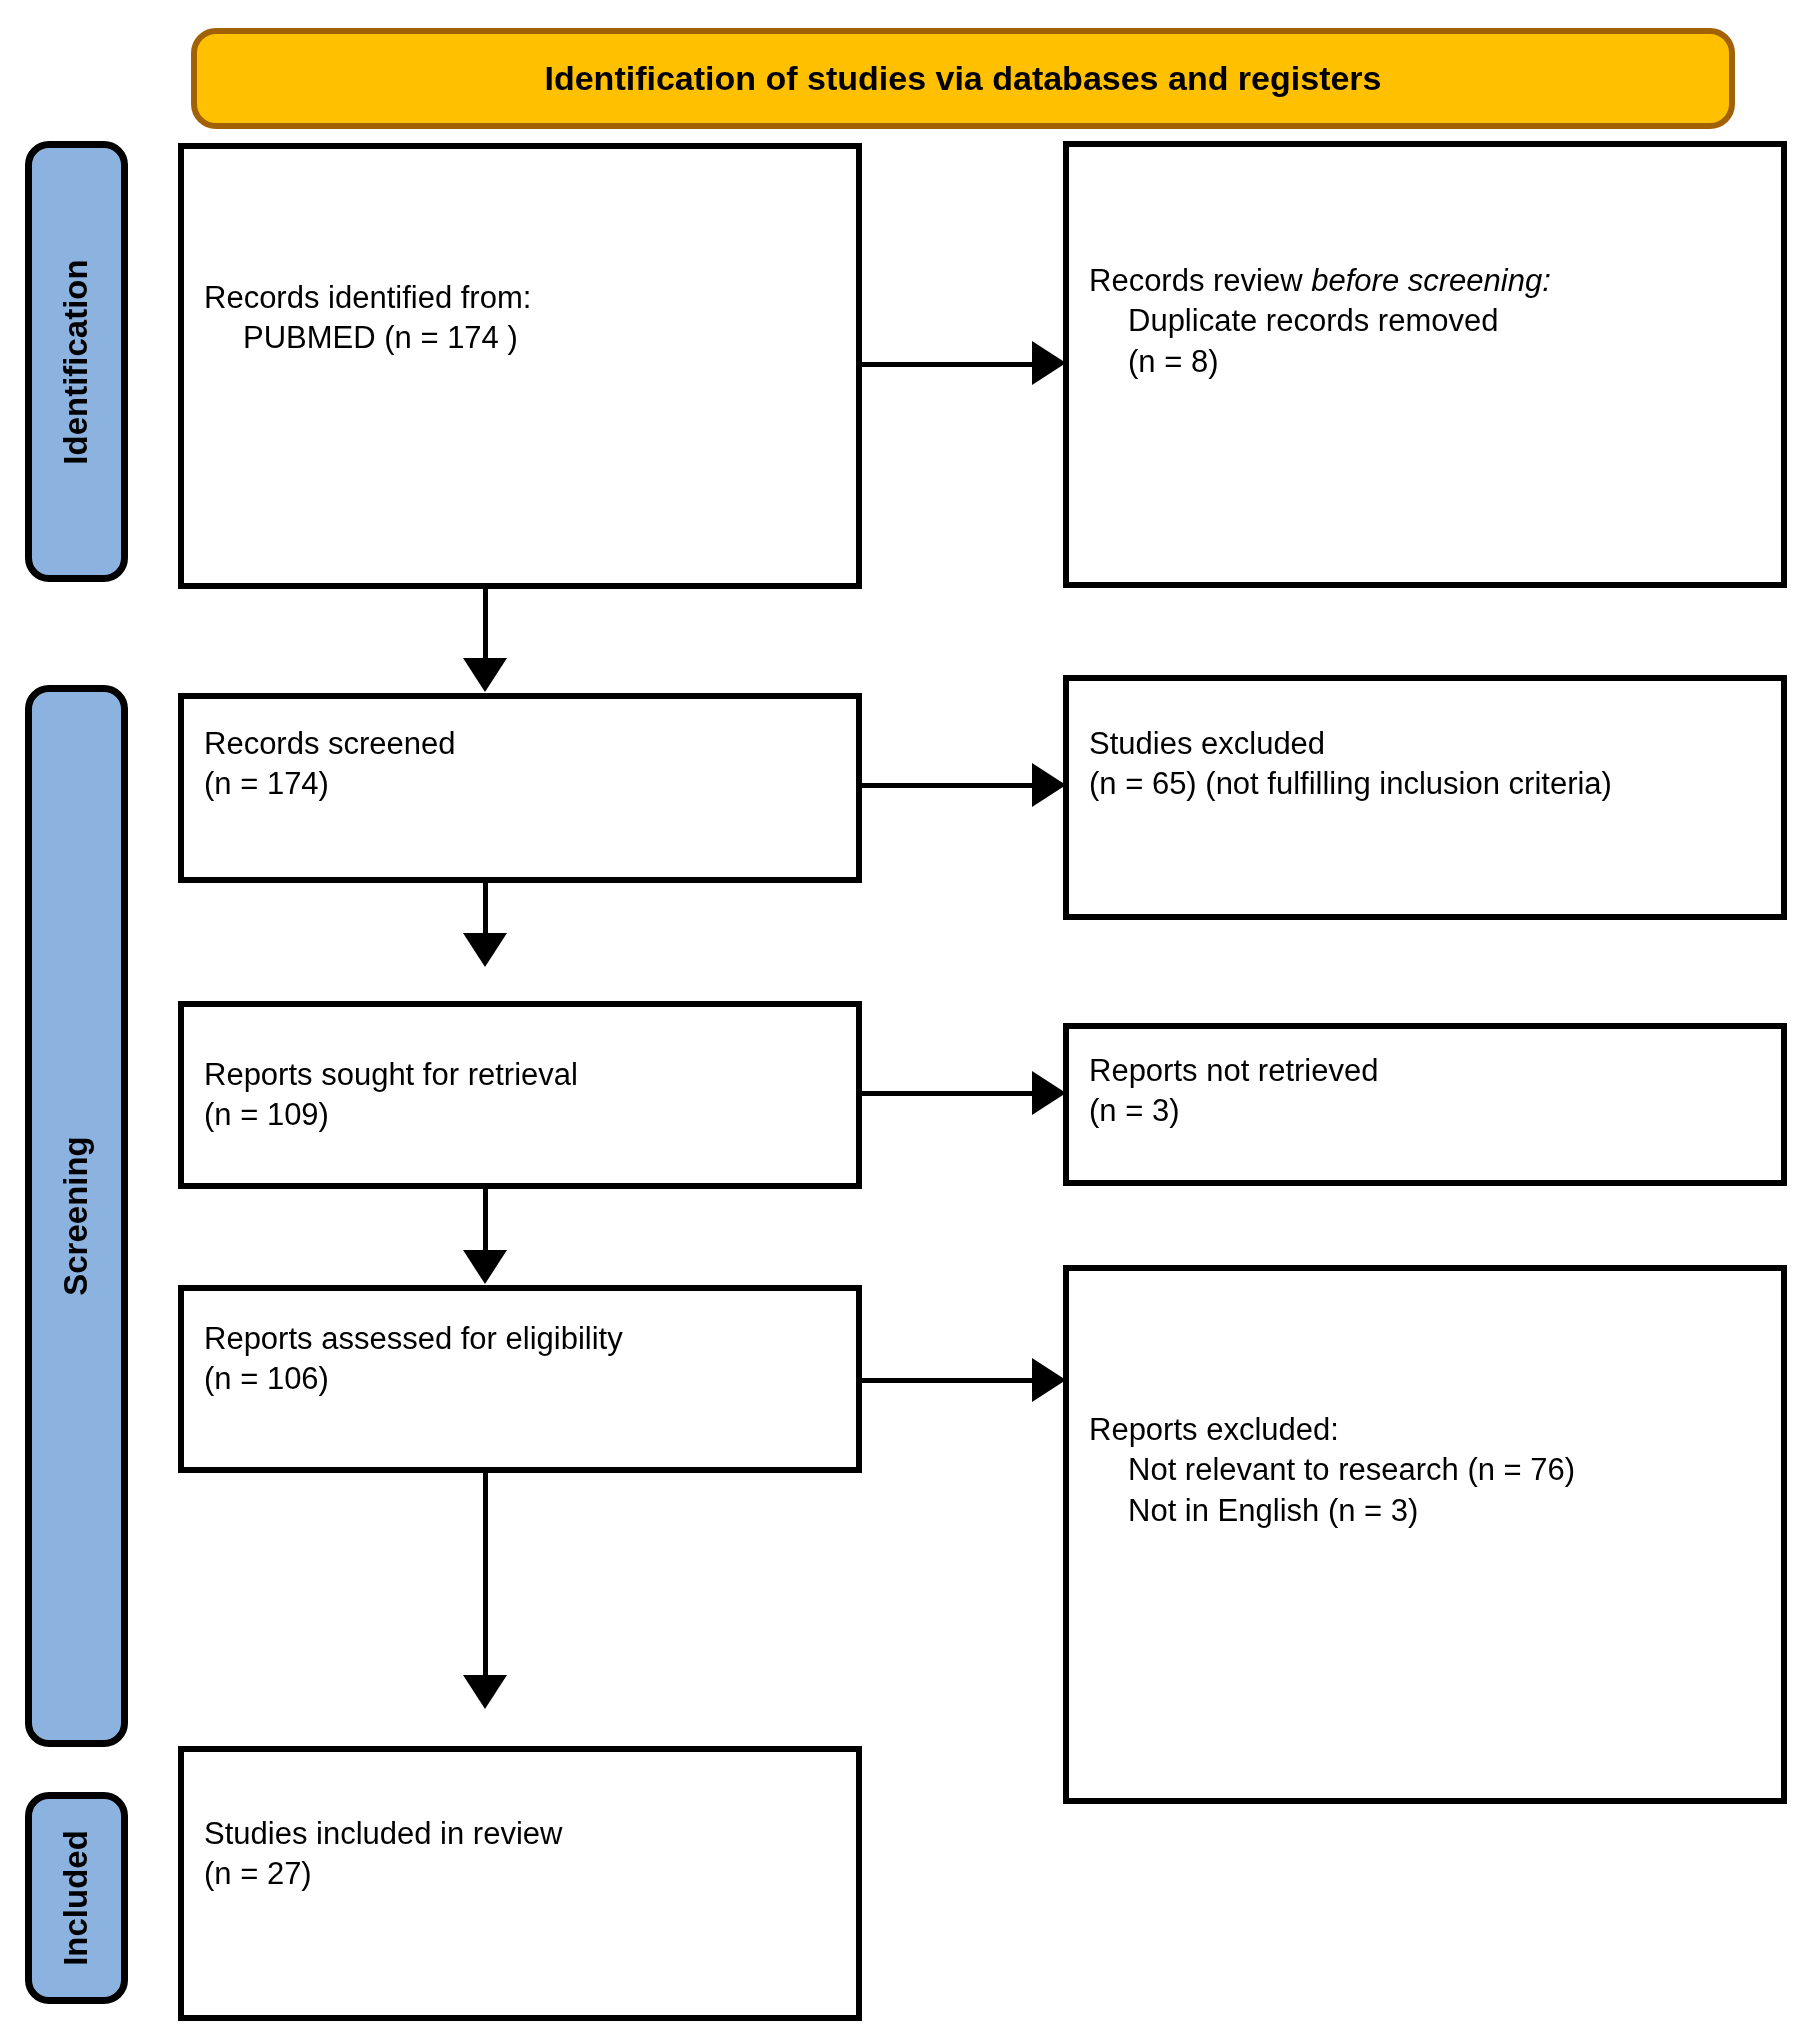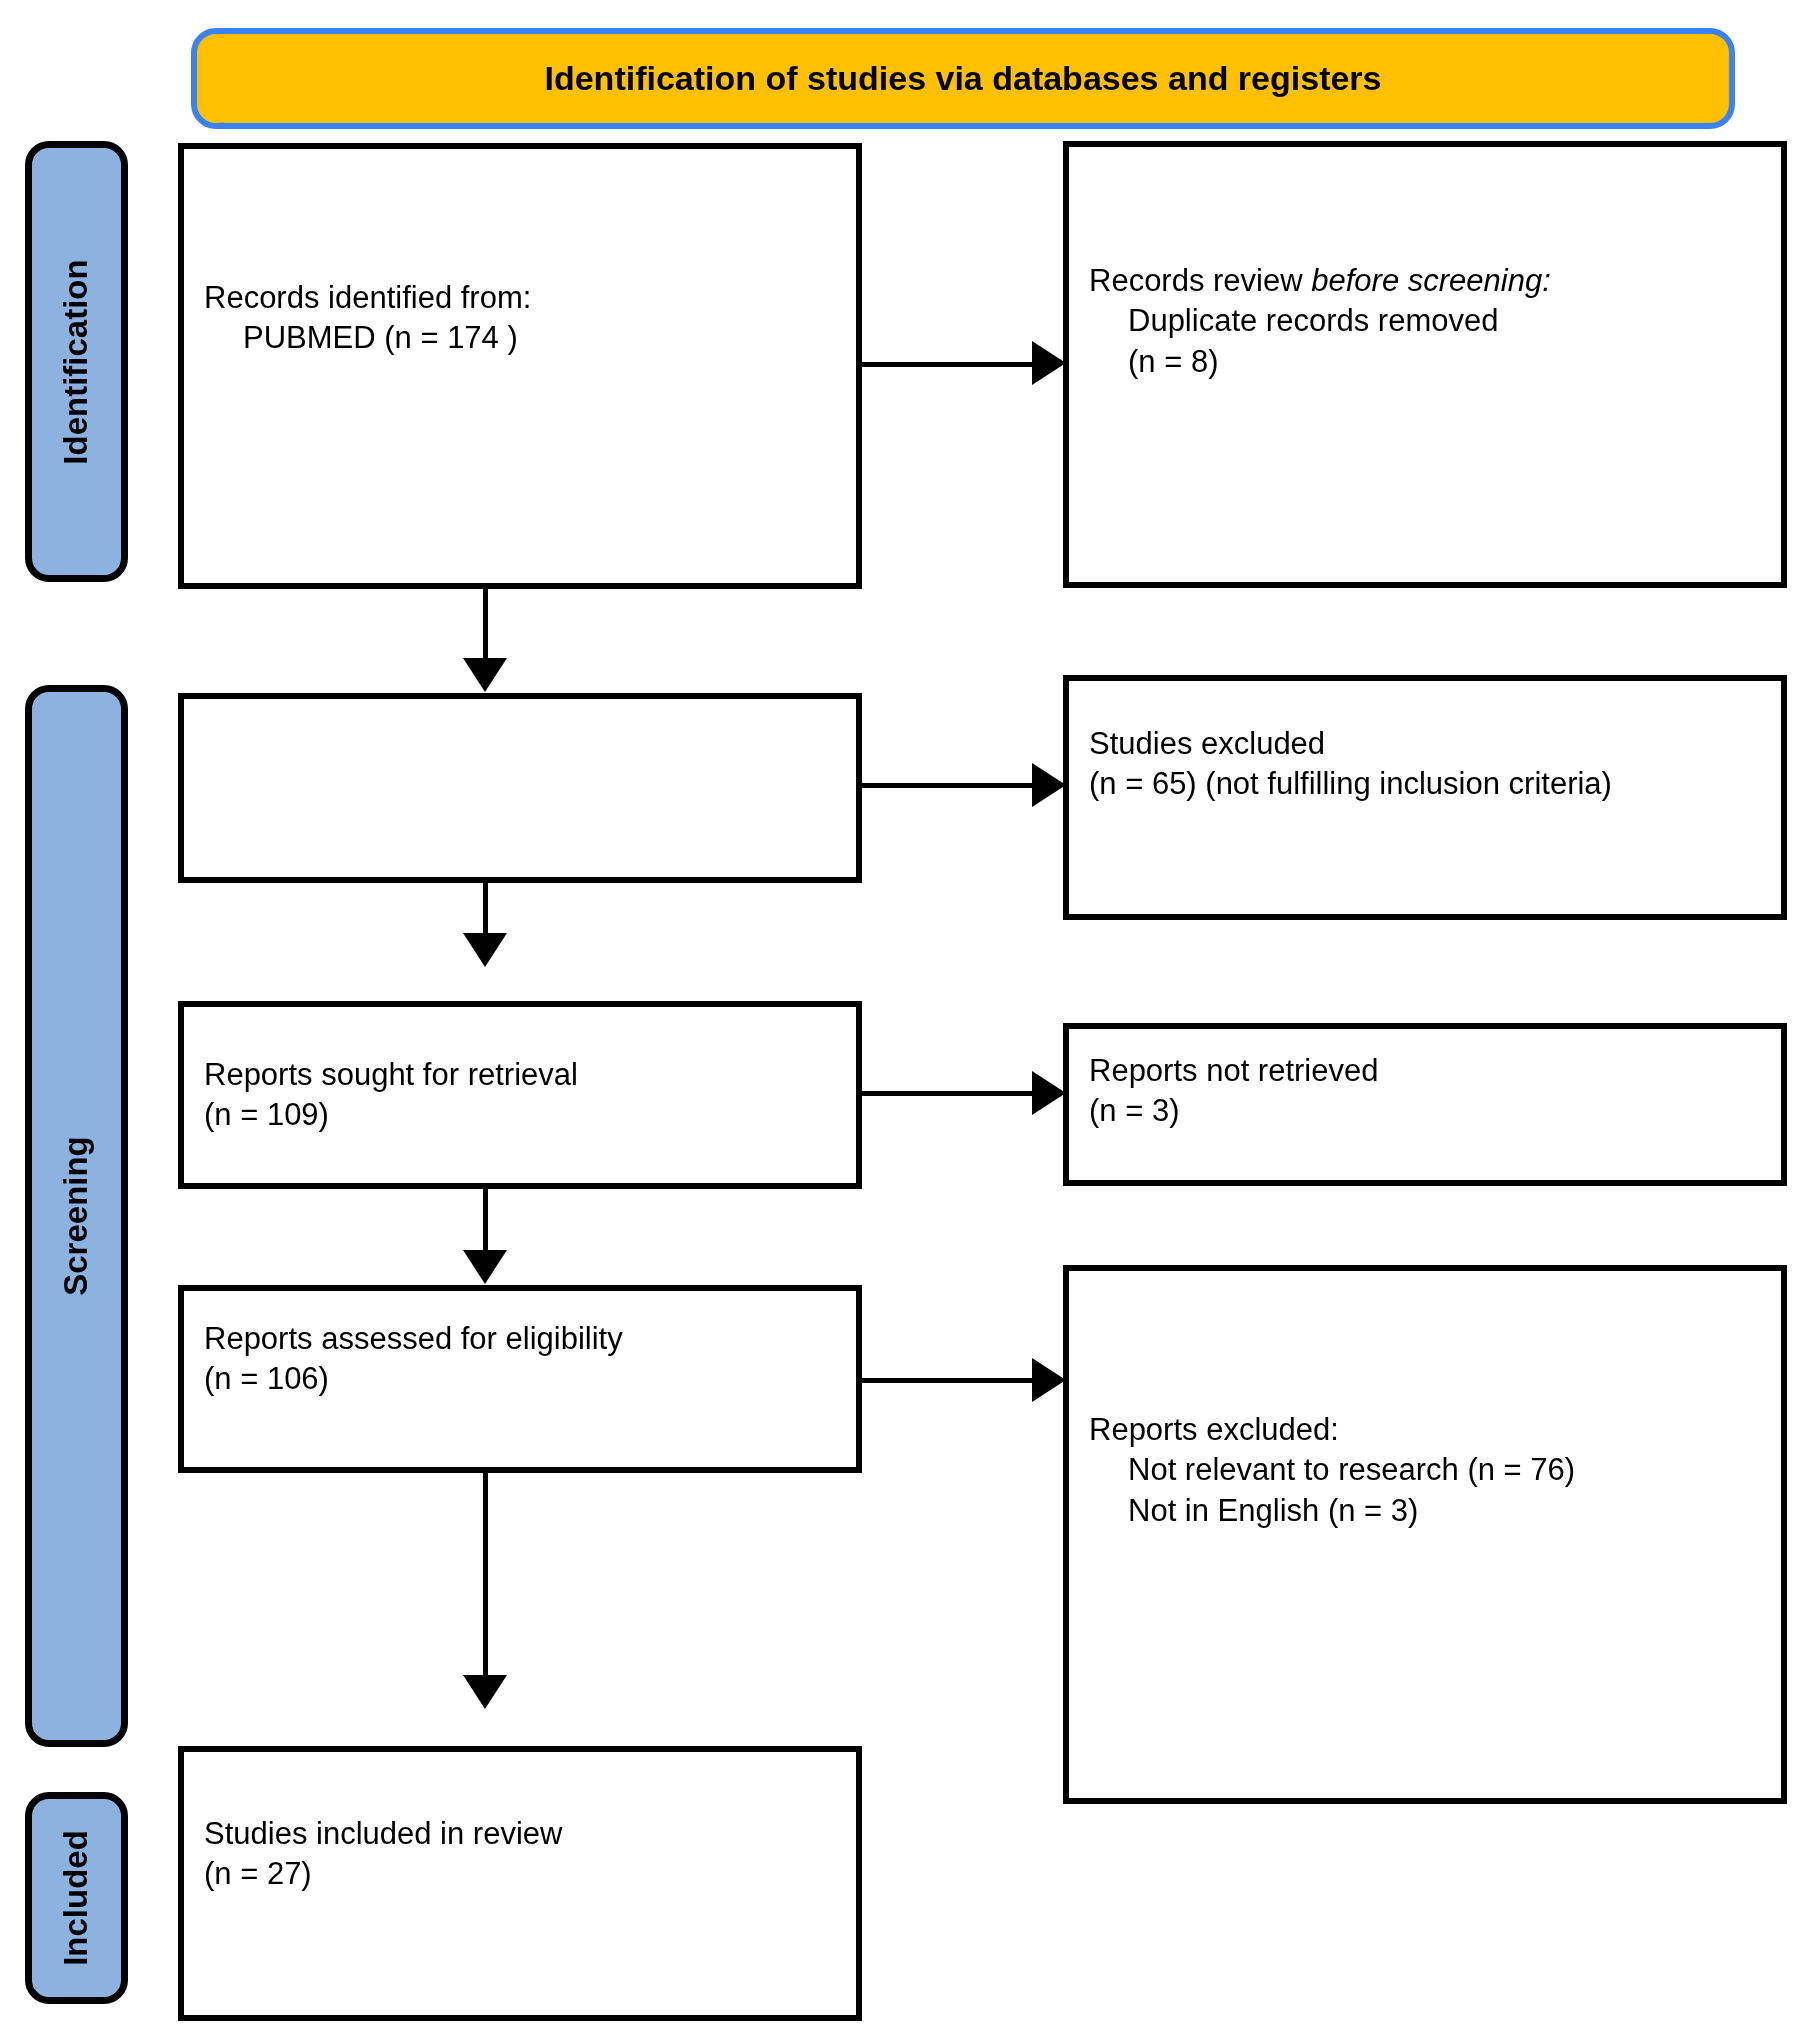--- a/index.html
+++ b/index.html
@@ -17,21 +17,21 @@
   }
 
   
   .banner {
     position: absolute;
     left: 191px;
     top: 28px;
     width: 1544px;
     height: 101px;
     background: #FFC000;
-    border: 6px solid #3b82f6;
+    border: 6px solid #a16207;
     border-radius: 25px;
     box-sizing: border-box;
     display: flex;
     align-items: center;
     justify-content: center;
   }
   .banner-title {
     font-size: 34px;
     font-weight: bold;
     color: #000000;
@@ -166,20 +166,24 @@
     <div>Records identified from:</div>
     <div class="indent">PUBMED (n = 174 )</div>
   </div>
 
   <div class="floating-text" id="txt-removed">
     <div class="justify"><span>Records review </span><span class="ital">before screening</span><span class="ital">:</span></div>
     <div class="indent">Duplicate records removed</div>
     <div class="indent">(n = 8)</div>
   </div>
 
+  <div class="floating-text" id="txt-screened">
+    <div>Records screened</div>
+    <div>(n = 174)</div>
+  </div>
 
   <div class="floating-text" id="txt-excluded">
     <div>Studies excluded</div>
     <div class="justify">(n = 65) (not fulfilling inclusion criteria)</div>
   </div>
 
   <div class="floating-text" id="txt-sought">
     <div>Reports sought for retrieval</div>
     <div>(n = 109)</div>
   </div>

